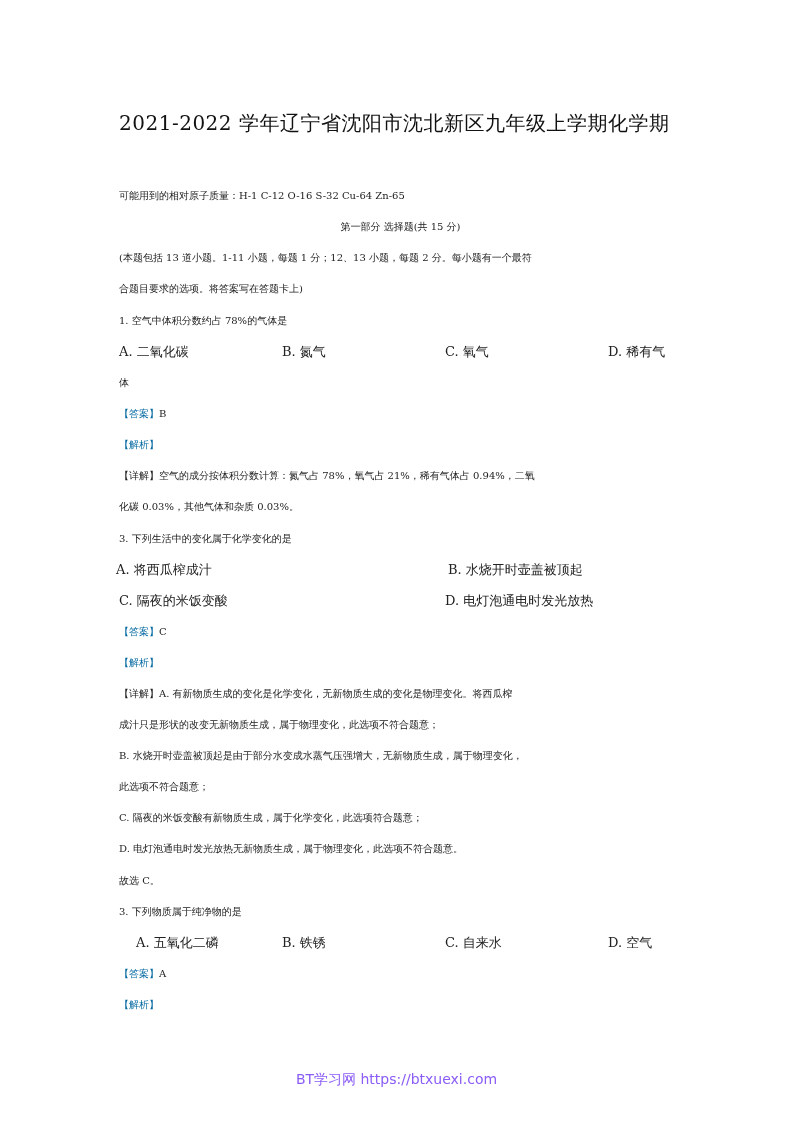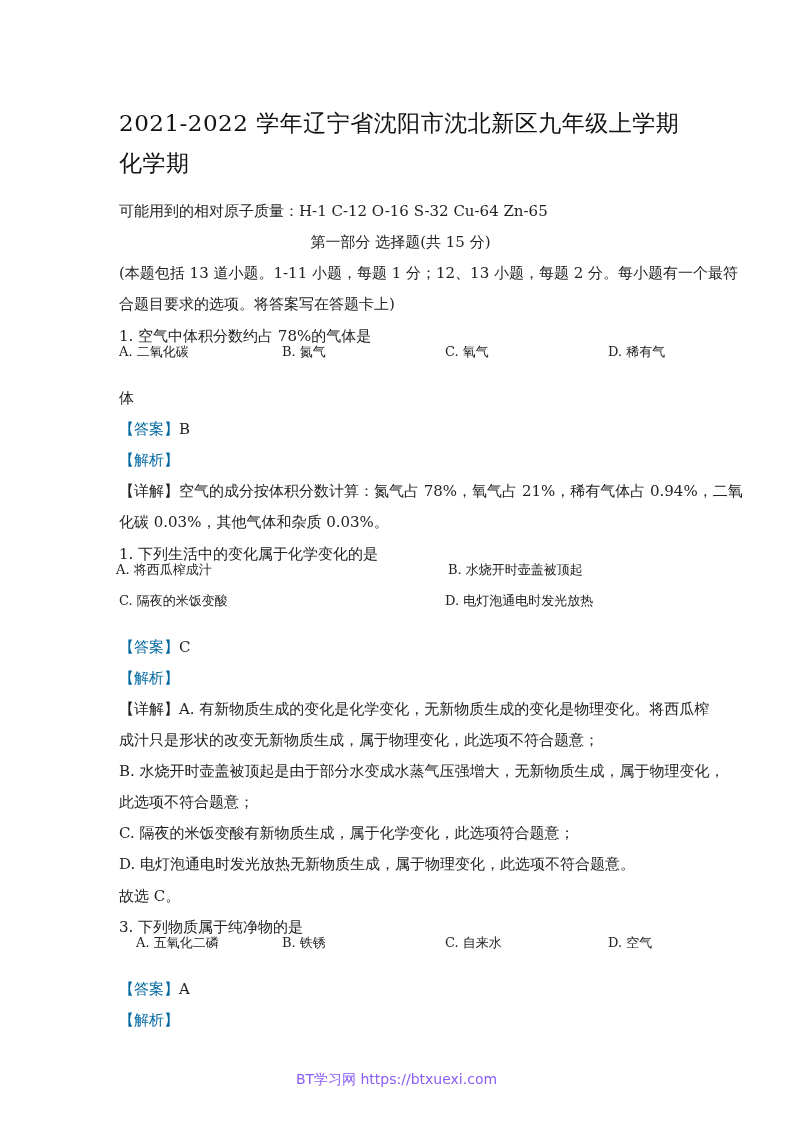--- a/index.html
+++ b/index.html
@@ -1,20 +1,20 @@
 <!DOCTYPE html>
 <html><head>
 <meta charset="utf-8">
 <style>
   html, body { margin: 0; padding: 0; background: #ffffff; }
   body { width: 793px; height: 1122px; position: relative; overflow: hidden;
          font-family: "DejaVu Serif", "Liberation Serif", serif; color: #222; }
   .title { position: absolute; left: 119px; top: 103px; width: 570px;
-           font-size: 23px; line-height: 40px; font-weight: normal; color: #111; letter-spacing: 0.5px; }
-  .line { position: absolute; left: 119px; font-size: 15px; line-height: 16px; white-space: nowrap; color: #222; margin-top: 15px; }
+           font-size: 20px; line-height: 40px; font-weight: normal; color: #111; letter-spacing: 0.5px; }
+  .line { position: absolute; left: 119px; font-size: 10px; line-height: 16px; white-space: nowrap; color: #222; }
   .center { left: 4px; width: 793px; text-align: center; }
   .tag { color: #0369a1; }
   .opt { position: absolute; font-size: 13px; line-height: 16px; white-space: nowrap; }
   .footer { position: absolute; left: 0; width: 793px; top: 1071px; text-align: center;
             font-family: "DejaVu Sans", "Liberation Sans", sans-serif; font-size: 14px; color: #8b5cf6; }
 </style>
 </head>
 <body>
 
 <div class="title">
@@ -36,21 +36,21 @@
   <span class="tag">【答案】</span><span>B</span>
 </div>
 <div class="line" style="top:437px">
   <span class="tag">【解析】</span>
 </div>
 <div class="line" style="top:468px">
   <span>【详解】</span><span>空气的成分按体积分数计算：氮气占 78%，氧气占 21%，稀有气体占 0.94%，二氧</span>
 </div>
 <div class="line" style="top:499px">化碳 0.03%，其他气体和杂质 0.03%。</div>
 
-<div class="line" style="top:531px">1. 下列生活中的变化属于化学变化的是</div>
+<div class="line" style="top:531px">3. 下列生活中的变化属于化学变化的是</div>
 <div class="opt" style="left:116px;top:562px">A. 将西瓜榨成汁</div>
 <div class="opt" style="left:448px;top:562px">B. 水烧开时壶盖被顶起</div>
 <div class="opt" style="left:119px;top:593px">C. 隔夜的米饭变酸</div>
 <div class="opt" style="left:445px;top:593px">D. 电灯泡通电时发光放热</div>
 <div class="line" style="top:624px">
   <span class="tag">【答案】</span><span>C</span>
 </div>
 <div class="line" style="top:655px">
   <span class="tag">【解析】</span>
 </div>

